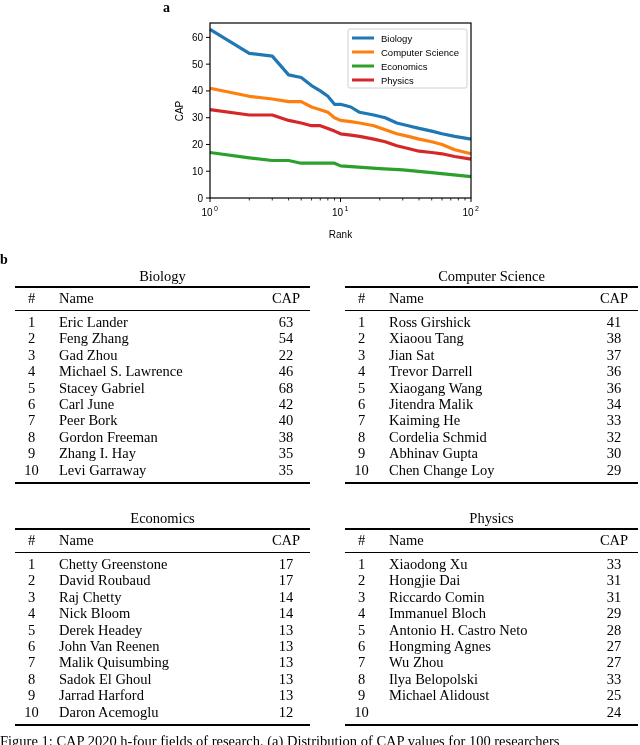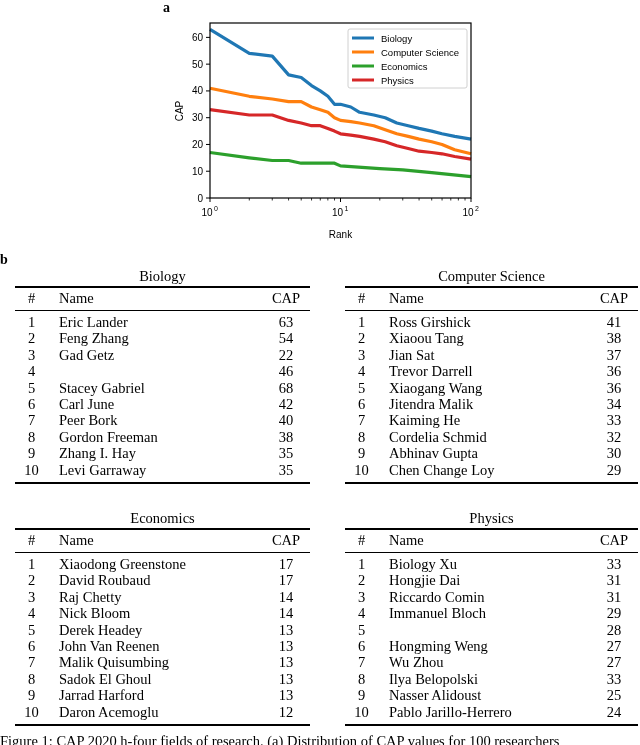--- a/index.html
+++ b/index.html
@@ -95,25 +95,26 @@
       <span class="c-name">Eric Lander</span>
       <span class="c-cap">63</span>
     </div>
     <div class="row" style="top:64.4px;">
       <span class="c-num">2</span>
       <span class="c-name">Feng Zhang</span>
       <span class="c-cap">54</span>
     </div>
     <div class="row" style="top:80.8px;">
       <span class="c-num">3</span>
-      <span class="c-name">Gad Getz</span>
+      <span class="c-name">Gad Zhou</span>
       <span class="c-cap">22</span>
     </div>
     <div class="row" style="top:97.19999999999999px;">
       <span class="c-num">4</span>
+      <span class="c-name">Michael S. Lawrence</span>
       <span class="c-cap">46</span>
     </div>
     <div class="row" style="top:113.6px;">
       <span class="c-num">5</span>
       <span class="c-name">Stacey Gabriel</span>
       <span class="c-cap">68</span>
     </div>
     <div class="row" style="top:130px;">
       <span class="c-num">6</span>
       <span class="c-name">Carl June</span>
@@ -206,21 +207,21 @@
     <div class="ttl" style="top:2px;">Economics</div>
     <div class="rule" style="top:20px; height:1.5px;"></div>
     <div class="hdr" style="top:24px;">
       <span class="c-num">#</span>
       <span class="c-name">Name</span>
       <span class="c-cap">CAP</span>
     </div>
     <div class="rule" style="top:44px; height:1px;"></div>
     <div class="row" style="top:48px;">
       <span class="c-num">1</span>
-      <span class="c-name">Xiaodong Greenstone</span>
+      <span class="c-name">Chetty Greenstone</span>
       <span class="c-cap">17</span>
     </div>
     <div class="row" style="top:64.4px;">
       <span class="c-num">2</span>
       <span class="c-name">David Roubaud</span>
       <span class="c-cap">17</span>
     </div>
     <div class="row" style="top:80.8px;">
       <span class="c-num">3</span>
       <span class="c-name">Raj Chetty</span>
@@ -267,63 +268,63 @@
     <div class="ttl" style="top:2px;">Physics</div>
     <div class="rule" style="top:20px; height:1.5px;"></div>
     <div class="hdr" style="top:24px;">
       <span class="c-num">#</span>
       <span class="c-name">Name</span>
       <span class="c-cap">CAP</span>
     </div>
     <div class="rule" style="top:44px; height:1px;"></div>
     <div class="row" style="top:48px;">
       <span class="c-num">1</span>
-      <span class="c-name">Biology Xu</span>
+      <span class="c-name">Xiaodong Xu</span>
       <span class="c-cap">33</span>
     </div>
     <div class="row" style="top:64.4px;">
       <span class="c-num">2</span>
       <span class="c-name">Hongjie Dai</span>
       <span class="c-cap">31</span>
     </div>
     <div class="row" style="top:80.8px;">
       <span class="c-num">3</span>
       <span class="c-name">Riccardo Comin</span>
       <span class="c-cap">31</span>
     </div>
     <div class="row" style="top:97.19999999999999px;">
       <span class="c-num">4</span>
       <span class="c-name">Immanuel Bloch</span>
       <span class="c-cap">29</span>
     </div>
     <div class="row" style="top:113.6px;">
       <span class="c-num">5</span>
+      <span class="c-name">Antonio H. Castro Neto</span>
       <span class="c-cap">28</span>
     </div>
     <div class="row" style="top:130px;">
       <span class="c-num">6</span>
-      <span class="c-name">Hongming Weng</span>
+      <span class="c-name">Hongming Agnes</span>
       <span class="c-cap">27</span>
     </div>
     <div class="row" style="top:146.39999999999998px;">
       <span class="c-num">7</span>
       <span class="c-name">Wu Zhou</span>
       <span class="c-cap">27</span>
     </div>
     <div class="row" style="top:162.79999999999998px;">
       <span class="c-num">8</span>
       <span class="c-name">Ilya Belopolski</span>
       <span class="c-cap">33</span>
     </div>
     <div class="row" style="top:179.2px;">
       <span class="c-num">9</span>
-      <span class="c-name">Nasser Alidoust</span>
+      <span class="c-name">Michael Alidoust</span>
       <span class="c-cap">25</span>
     </div>
     <div class="row" style="top:195.6px;">
       <span class="c-num">10</span>
-      <span class="c-name">Pablo Jarillo-Herrero</span>
       <span class="c-cap">24</span>
     </div>
     <div class="rule" style="top:216px; height:1.5px;"></div>
   </div>
 
 <div id="caption">Figure 1: CAP 2020 h-four fields of research. (a) Distribution of CAP values for 100 researchers</div>
 
 </body></html>

